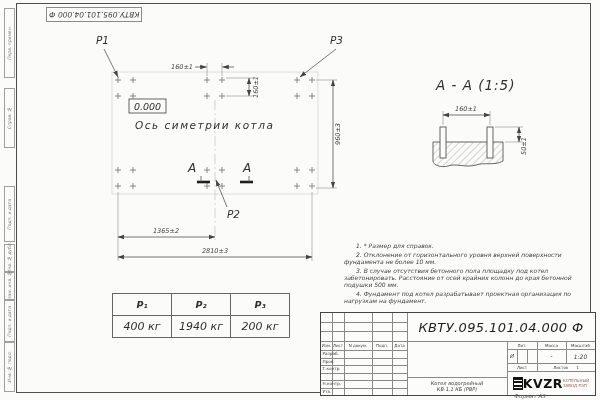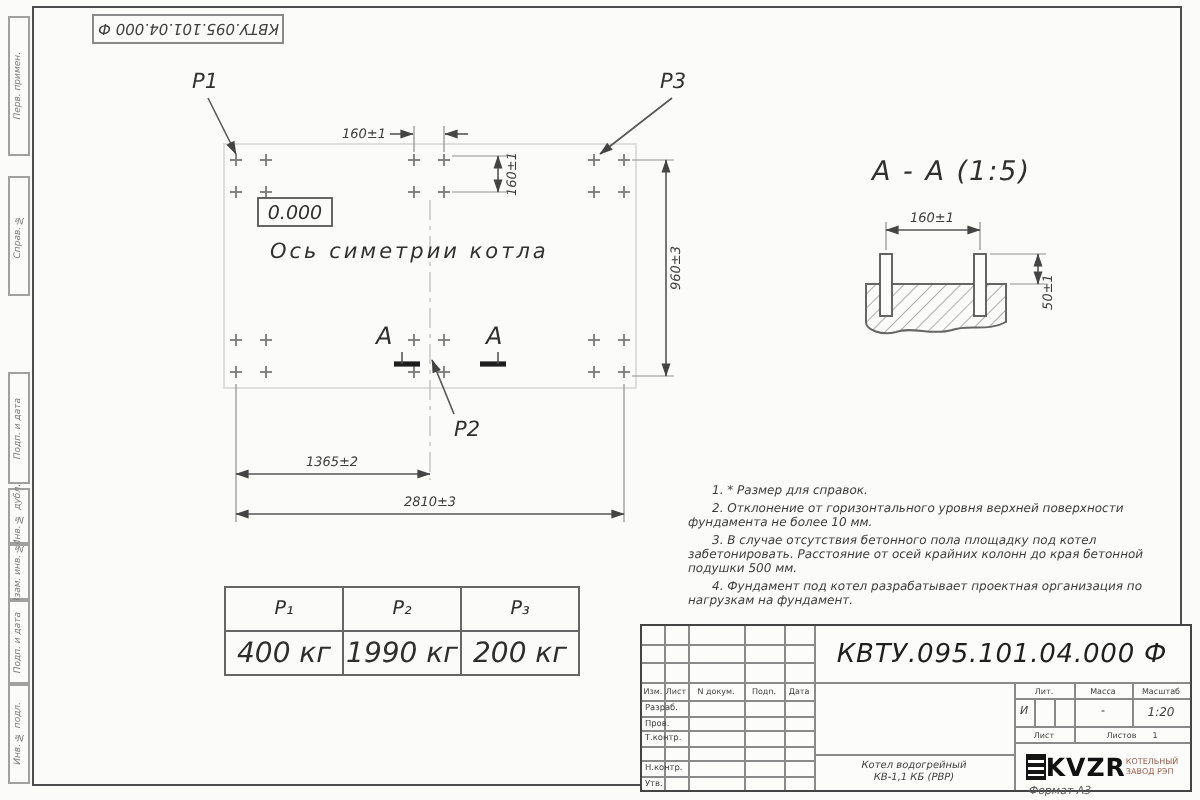--- a/index.html
+++ b/index.html
@@ -34,22 +34,22 @@
   .seclbl{font-size:12px;}
   .sectitle{font-size:13.5px;letter-spacing:1px;}
   
   .notes{position:absolute;left:344px;top:242px;width:252px;font-size:6px;
         font-style:italic;color:#3d3d3d;line-height:1.2;}
   .note{text-indent:12px;margin-bottom:1.5px;}
   
   .ptable{position:absolute;left:112px;top:293px;border-collapse:collapse;background:#fbfbf9;}
   .ptable td{border:1px solid #666;text-align:center;font-style:italic;color:#2e2e2e;
         width:58px;height:21px;padding:0;}
-  .ptable .ph{font-size:9.5px;}
-  .ptable .pv{font-size:14px;}
+  .ptable .ph{font-size:9.5px;font-weight:bold;}
+  .ptable .pv{font-size:11px;}
   
   .tblock{position:absolute;left:320px;top:312px;width:274px;height:82px;
         border:1.3px solid #444;box-sizing:content-box;background:#fcfcfa;}
   .tblock .vl,.tblock .hl{position:absolute;background:#8a8a8a;}
   .tblock .vl{width:1px;}
   .tblock .hl{height:1px;}
   .cell{position:absolute;display:flex;align-items:center;justify-content:center;
         color:#3e3e3e;overflow:hidden;}
   .lbl{font-size:4px;}
   .role{justify-content:flex-start;padding-left:1.5px;font-size:4.2px;}
@@ -246,21 +246,21 @@
 
   <table class="ptable">
     <tbody>
         <tr>
       <td class="ph">P₁</td>
       <td class="ph">P₂</td>
       <td class="ph">P₃</td>
     </tr>
     <tr>
       <td class="pv">400 кг</td>
-      <td class="pv">1990 кг</td>
+      <td class="pv">1940 кг</td>
       <td class="pv">200 кг</td>
     </tr>
   </tbody>
     </table>
 
   <div class="tblock">
 
     <div class="vl" style="left:86px;top:0;height:82px;"></div>
     <div class="vl" style="left:186px;top:28px;height:54px;"></div>
     <div class="vl" style="left:11px;top:0;height:82px;"></div>

